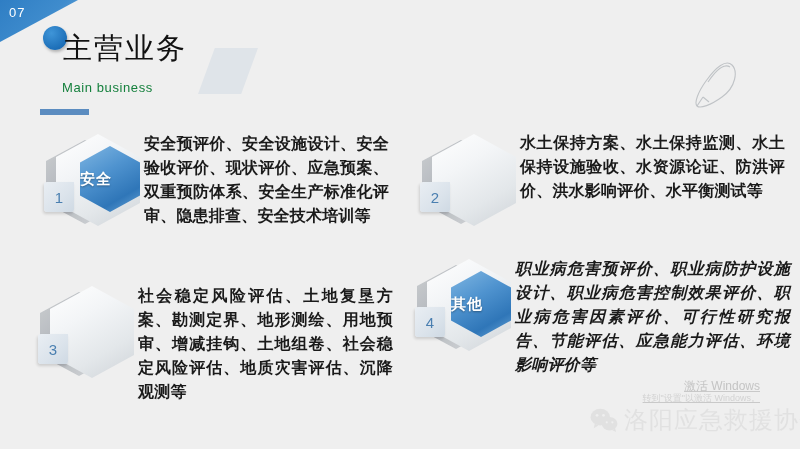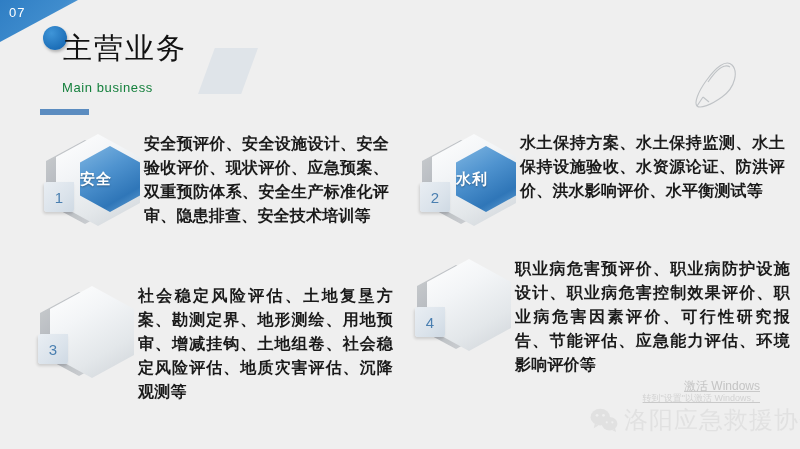--- a/index.html
+++ b/index.html
@@ -106,21 +106,21 @@
     position:absolute;left:100px;top:2px;
     font-size:16px;line-height:24px;
     font-weight:bold;color:#1a1a1a;
     font-family:"DejaVu Sans","Liberation Sans",sans-serif;
     letter-spacing:.2px;
     text-align:justify;
   }
   .item-1 .item-text{width:245px;}
   .item-2 .item-text{width:265px;font-family:Liberation Mono, monospace;}
   .item-3 .item-text{width:255px;}
-  .item-4 .item-text{width:275px;}
+  .item-4 .item-text{width:275px;font-style:italic;}
 
   
   .winmark{
     position:absolute;left:630px;top:379px;width:130px;
     text-align:right;color:#c9c9c9;pointer-events:none;text-decoration:underline;
   }
   .winmark .l1{font-size:12px;line-height:14px;color:#c4c4c4;}
   .winmark .l2{font-size:9px;line-height:11px;color:#d2d2d2;}
 
   
@@ -173,45 +173,45 @@
           <span>1</span>
         </div>
       </div>
       <div class="item-text">安全预评价、安全设施设计、安全验收评价、现状评价、应急预案、双重预防体系、安全生产标准化评审、隐患排查、安全技术培训等</div>
     </div>
 
     <div class="item item-2">
       <div class="badge">
         <div class="hex hex-shadow"></div>
         <div class="hex hex-outer"></div>
+        <div class="num-tab">
+          <span>2</span>
+        </div>
+      </div>
+      <div class="item-text">水土保持方案、水土保持监测、水土保持设施验收、水资源论证、防洪评价、洪水影响评价、水平衡测试等</div>
+    </div>
+
+    <div class="item item-3">
+      <div class="badge">
+        <div class="hex hex-shadow"></div>
+        <div class="hex hex-outer"></div>
+        <div class="num-tab">
+          <span>3</span>
+        </div>
+      </div>
+      <div class="item-text">社会稳定风险评估、土地复垦方案、勘测定界、地形测绘、用地预审、增减挂钩、土地组卷、社会稳定风险评估、地质灾害评估、沉降观测等</div>
+    </div>
+
+    <div class="item item-4">
+      <div class="badge">
+        <div class="hex hex-shadow"></div>
+        <div class="hex hex-outer"></div>
         <div class="hex hex-inner">
-          <span class="hex-label">水利</span>
-        </div>
-        <div class="num-tab">
-          <span>2</span>
-        </div>
-      </div>
-      <div class="item-text">水土保持方案、水土保持监测、水土保持设施验收、水资源论证、防洪评价、洪水影响评价、水平衡测试等</div>
-    </div>
-
-    <div class="item item-3">
-      <div class="badge">
-        <div class="hex hex-shadow"></div>
-        <div class="hex hex-outer"></div>
-        <div class="num-tab">
-          <span>3</span>
-        </div>
-      </div>
-      <div class="item-text">社会稳定风险评估、土地复垦方案、勘测定界、地形测绘、用地预审、增减挂钩、土地组卷、社会稳定风险评估、地质灾害评估、沉降观测等</div>
-    </div>
-
-    <div class="item item-4">
-      <div class="badge">
-        <div class="hex hex-shadow"></div>
-        <div class="hex hex-outer"></div>
+          <span class="hex-label">其他</span>
+        </div>
         <div class="num-tab">
           <span>4</span>
         </div>
       </div>
       <div class="item-text">职业病危害预评价、职业病防护设施设计、职业病危害控制效果评价、职业病危害因素评价、可行性研究报告、节能评估、应急能力评估、环境影响评价等</div>
     </div>
 
   </div>
 
   <div class="winmark">

